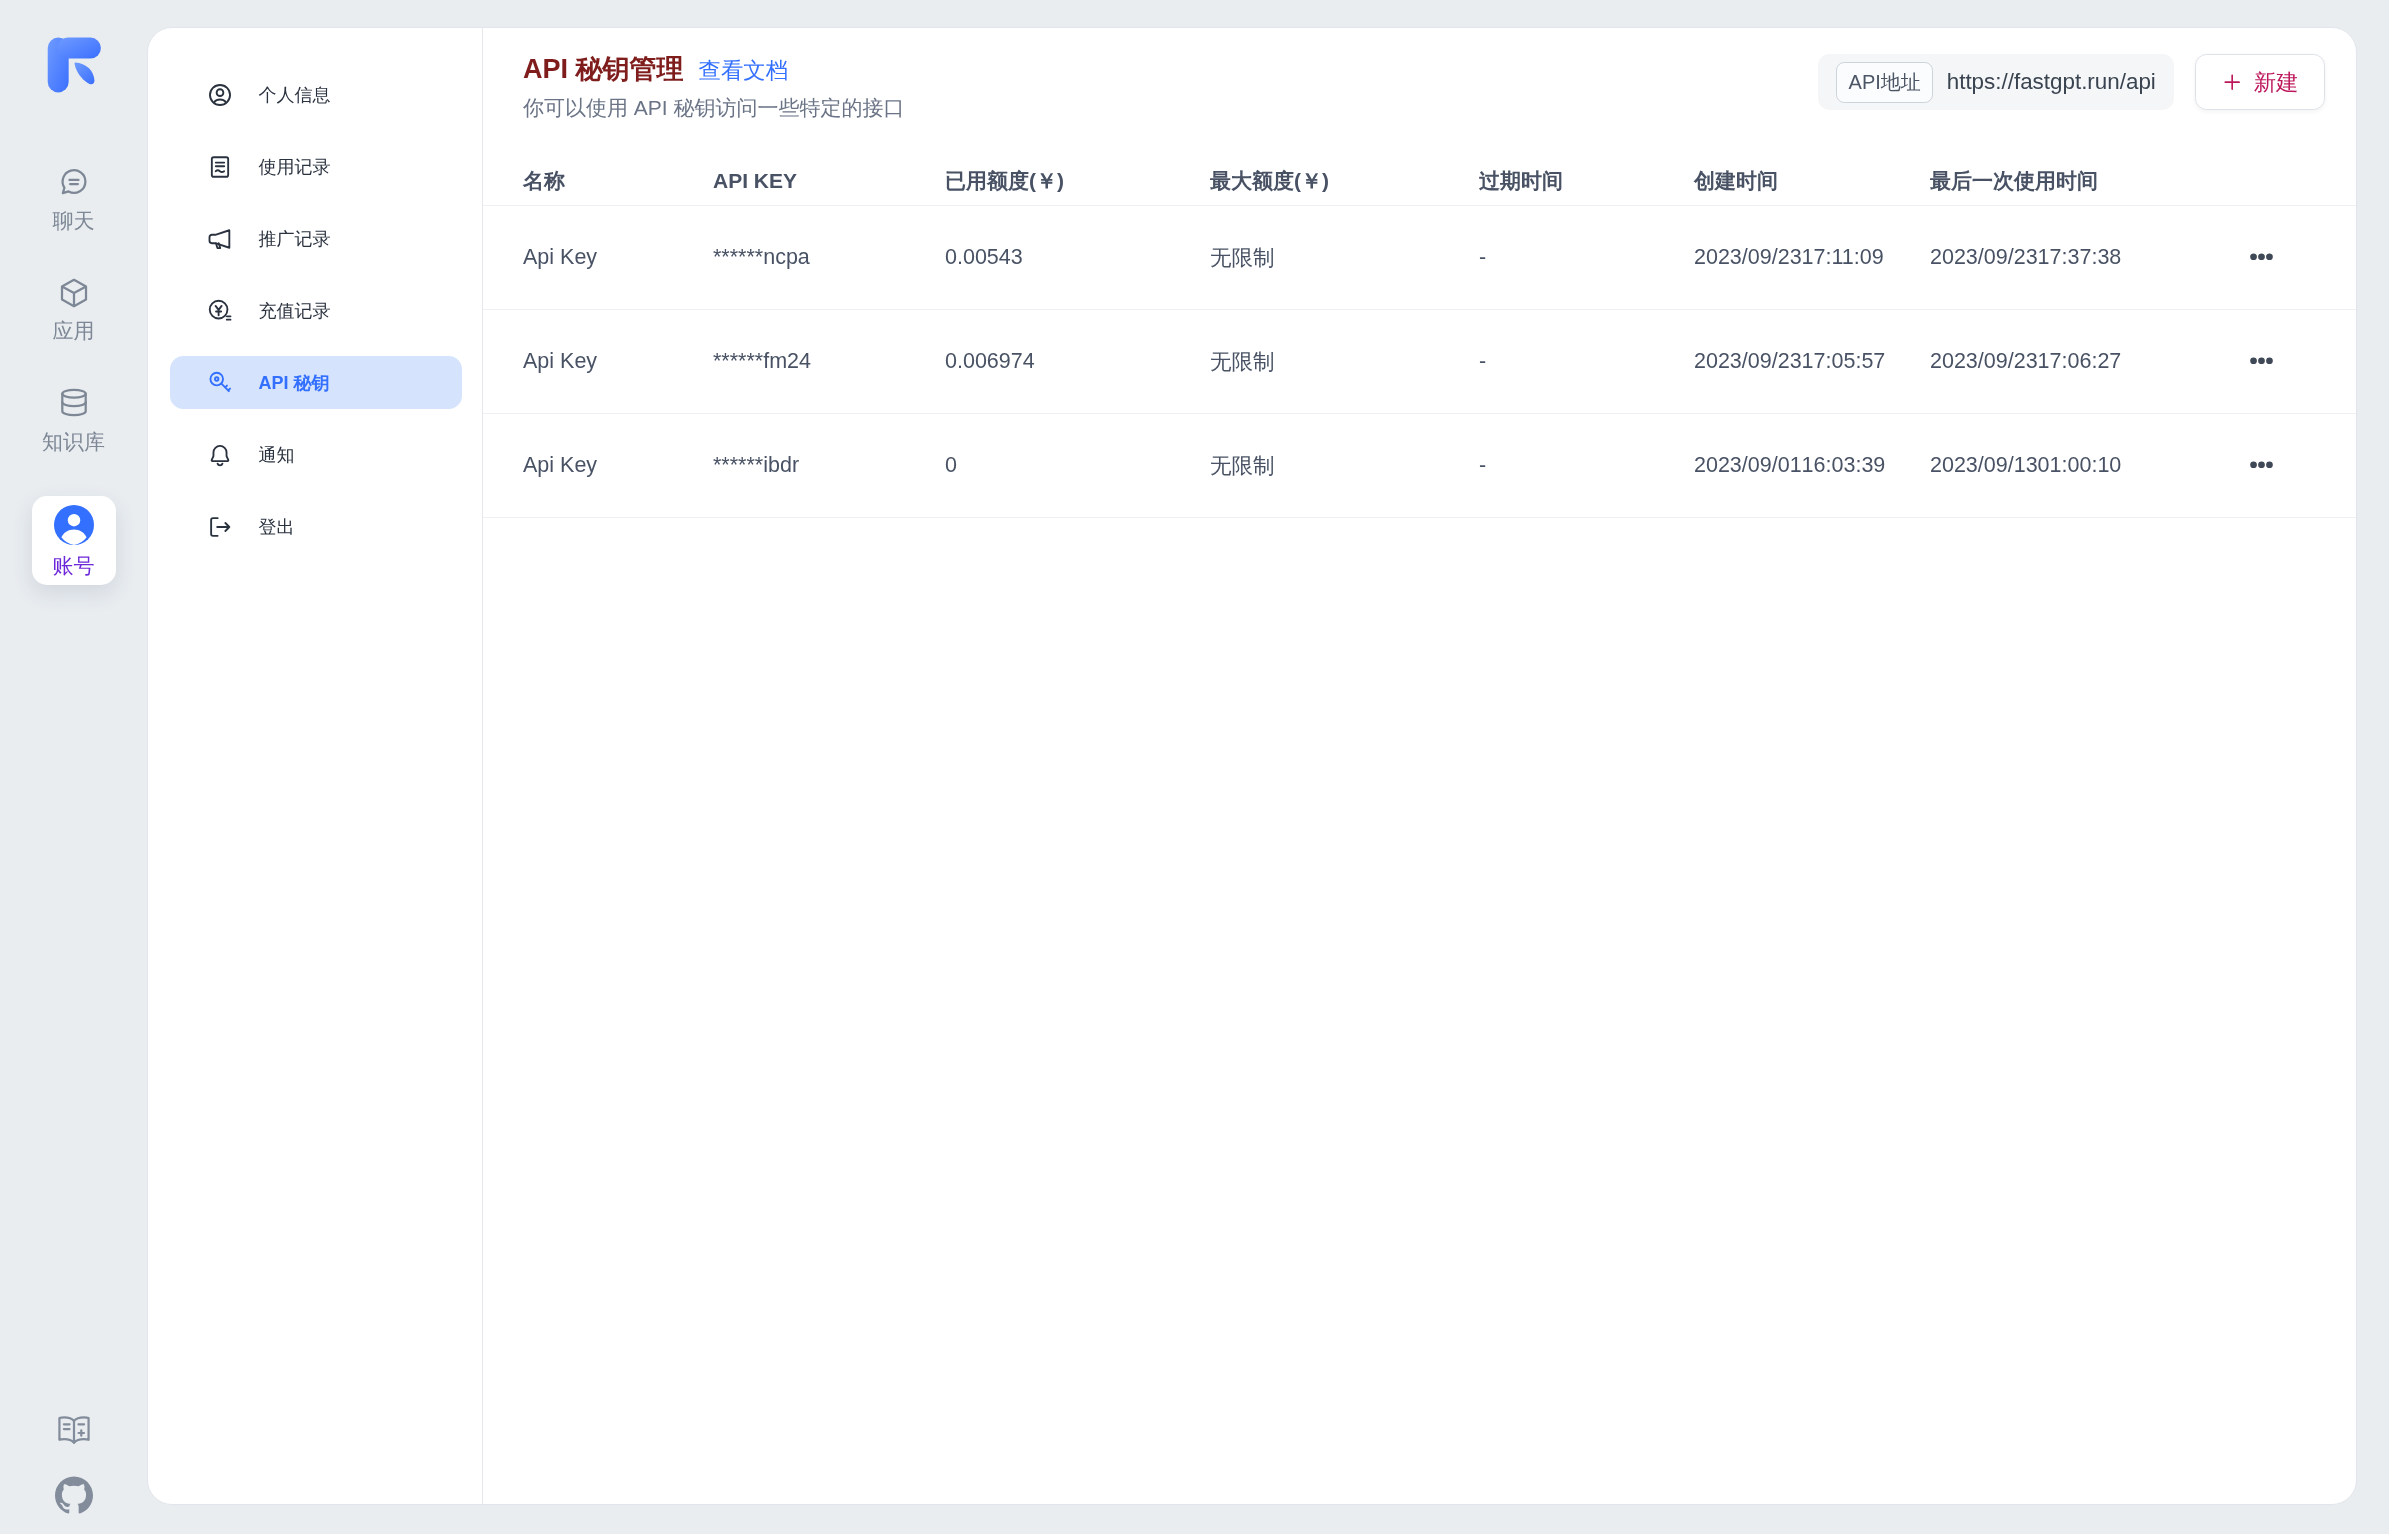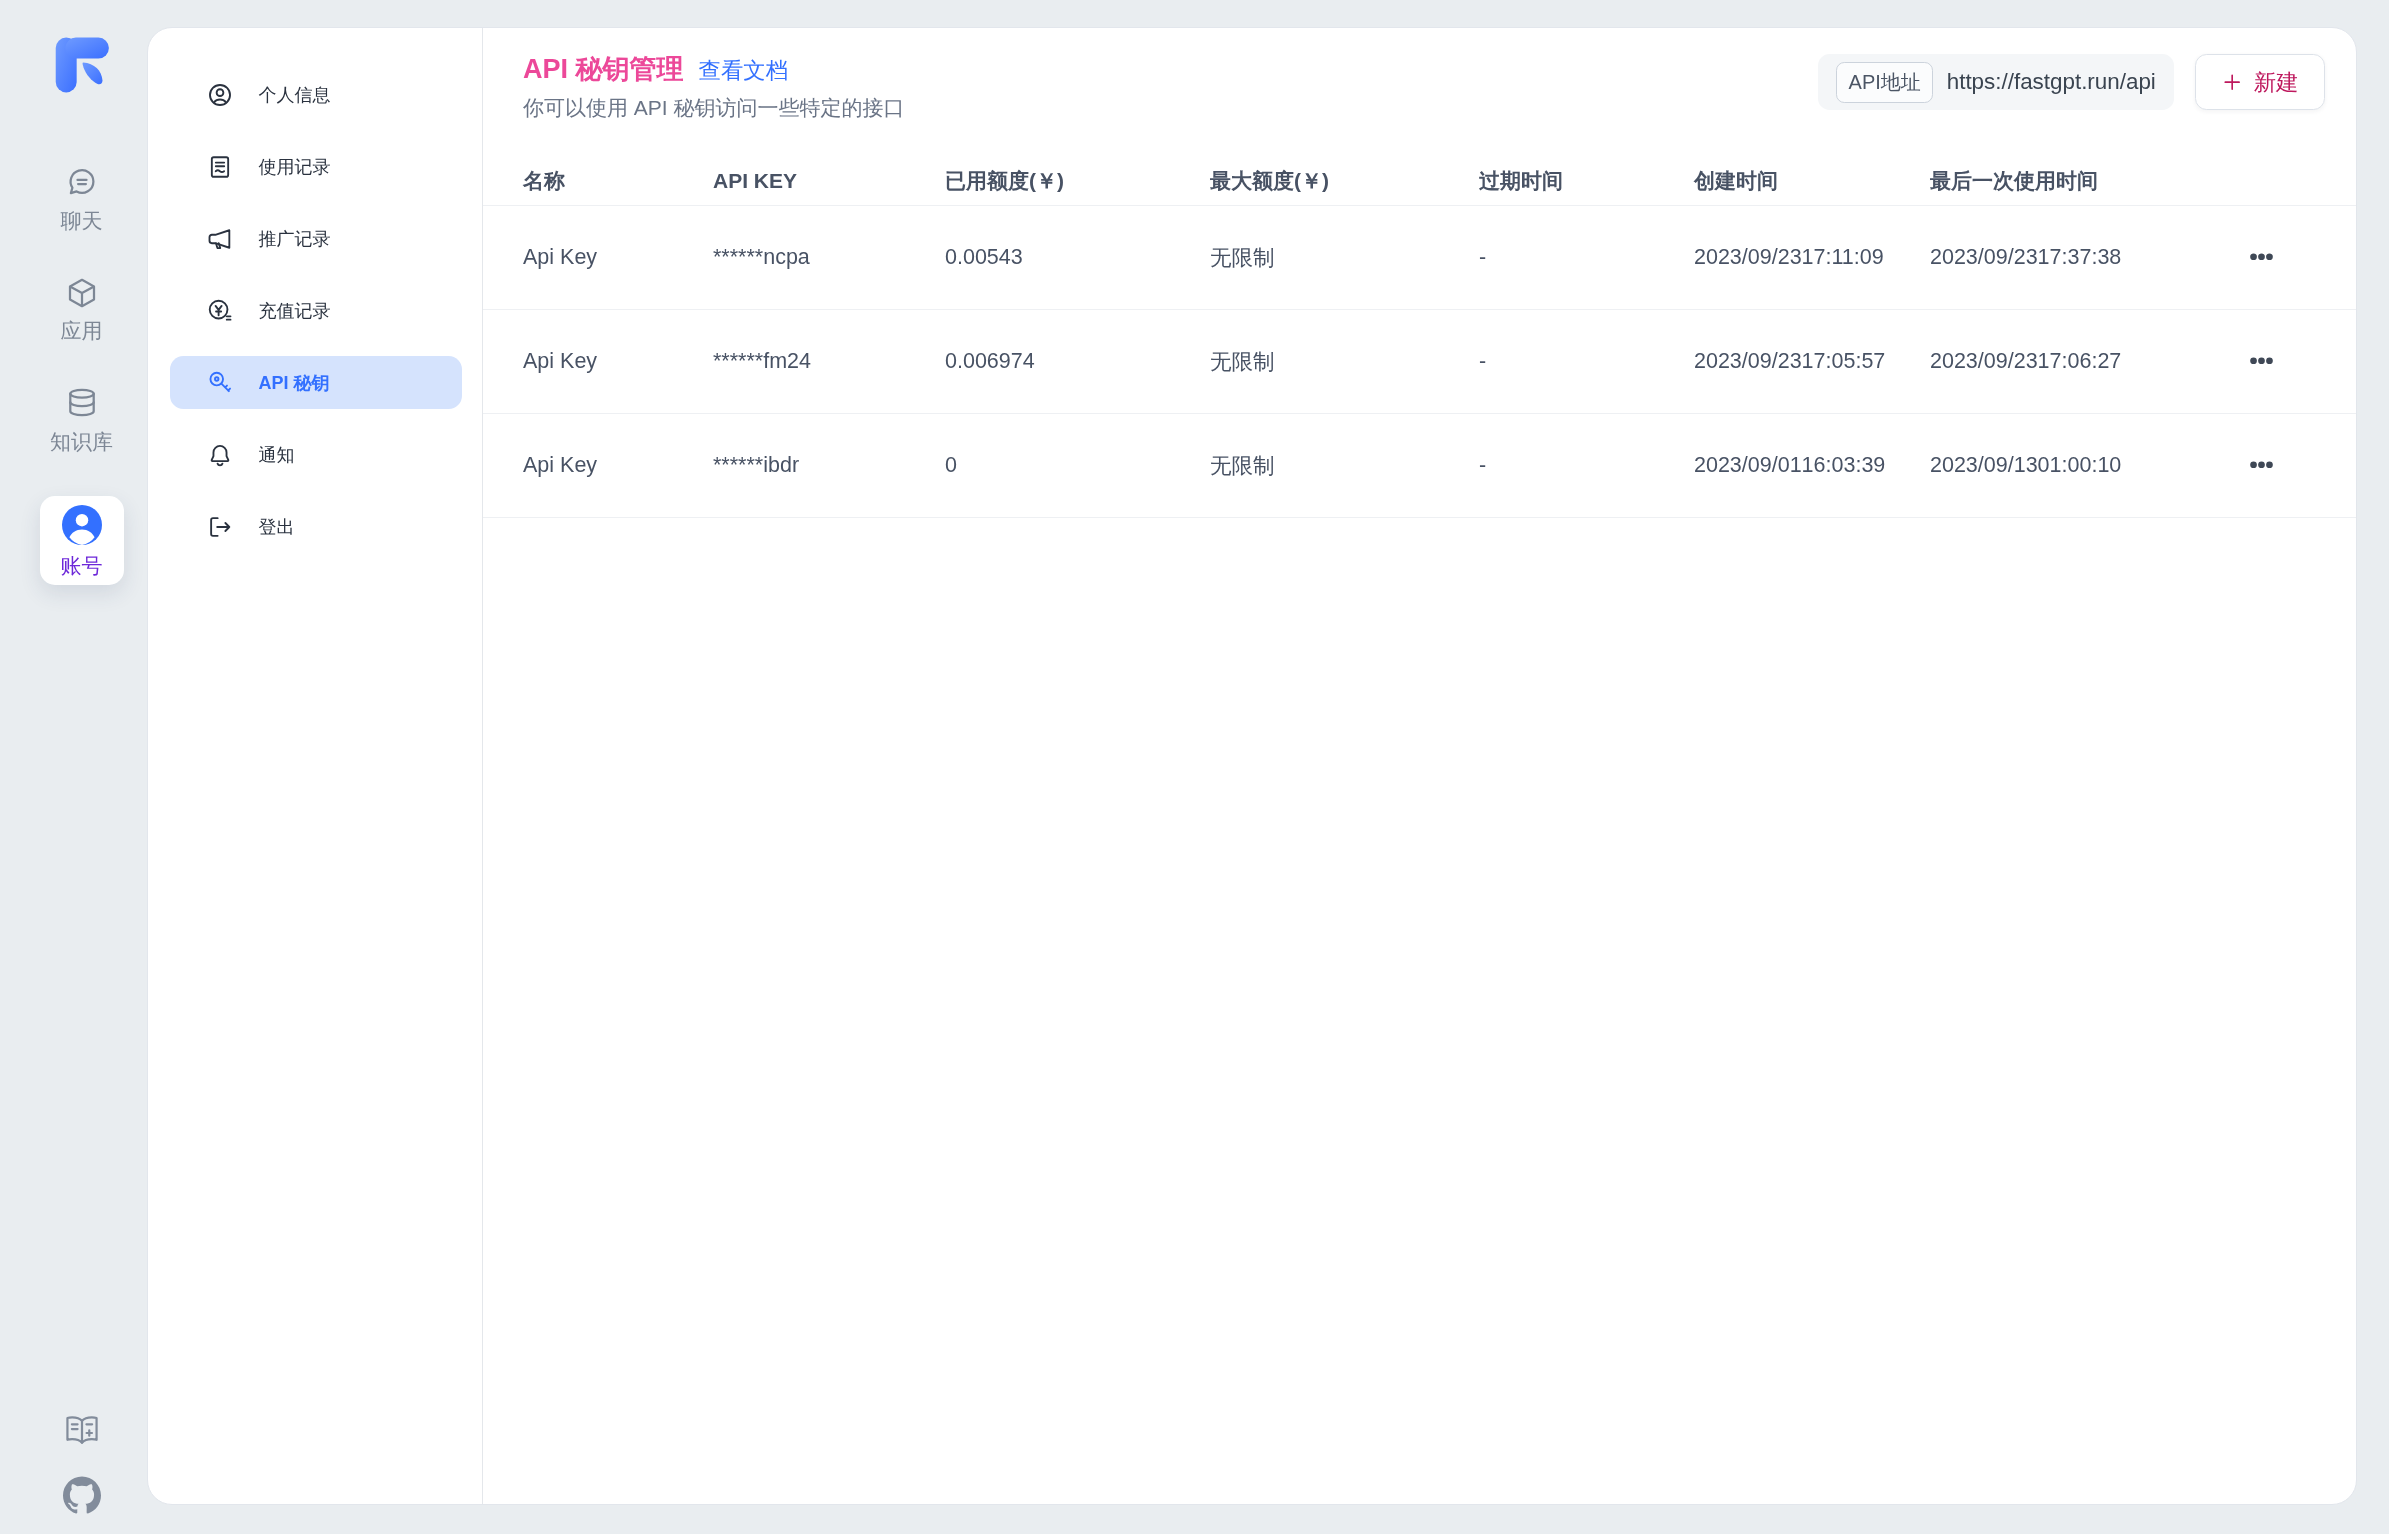--- a/index.html
+++ b/index.html
@@ -1,20 +1,20 @@
 <!DOCTYPE html>
 <html style="font-size:13.3px"><head>
 <meta charset="utf-8">
 <style>
   * { box-sizing: border-box; margin: 0; padding: 0; }
   html,body { background:#e9edf0; font-family:"Liberation Sans","DejaVu Sans",sans-serif; }
   .app { position:relative; width:2389px; height:1535px; overflow:hidden; }
 
   
-  .rail { position:absolute; left:8px; top:0; width:147px; height:100%;
+  .rail { position:absolute; left:0; top:0; width:147px; height:100%;
           display:flex; flex-direction:column; align-items:center; }
   .logo { margin-top:36px; width:55px; height:58px; cursor:pointer; }
   .rail-nav { margin-top:70px; display:flex; flex-direction:column; align-items:center; }
   .rail-item { display:flex; flex-direction:column; align-items:center; gap:6.6px;
                margin-bottom:40px; color:#7d8795; cursor:pointer; width:106px; }
   .rail-item .glyph { width:36px; height:36px; }
   .rail-label { font-size:21px; }
   .rail-item.account { background:#fff; border-radius:15px; width:84px; height:89px;
                justify-content:center; gap:3.3px; margin-bottom:0; color:#6d28d9;
                box-shadow:0 8.3px 21.5px rgba(40,60,100,.12); }
@@ -35,21 +35,21 @@
                gap:25px; padding-left:36px; margin-bottom:19px; cursor:pointer;
                color:#2a323f; font-size:18px; font-weight:500; }
   .menu-item .glyph { width:28px; height:28px; flex-shrink:0; }
   .menu-item.active { background:#d5e3fd; color:#3370ff; font-weight:700; }
 
   
   .content { flex:1; padding-top:23px; display:flex; flex-direction:column; min-width:0; }
   .content-header { display:flex; justify-content:space-between; align-items:flex-start;
                     padding:0 31.5px 0 40px; }
   .title-row { display:flex; align-items:baseline; gap:15px; }
-  .page-title { font-size:27px; line-height:36px; color:#ec4899; font-weight:700; }
+  .page-title { font-size:27px; line-height:36px; color:#7f1d1d; font-weight:700; }
   .doc-link { font-size:22.4px; color:#3370ff; cursor:pointer; font-weight:500; }
   .subtitle { margin-top:6.6px; font-size:21px; color:#6a7486; }
 
   .header-actions { display:flex; align-items:center; gap:21.5px; margin-top:3.3px; }
   .api-addr { height:56px; background:#f4f6f8; border-radius:11.6px; display:flex;
               align-items:center; gap:13.3px; padding:0 18px; cursor:pointer; }
   .api-badge { border:0.8px solid #ccd3dc; border-radius:8.3px; padding:5.8px 11.6px;
                font-size:20px; color:#4b5565; background:rgba(255,255,255,.65); }
   .api-url { font-size:22.4px; color:#3a4450; }
   .new-btn { height:56px; background:#fff; border:0.8px solid #dde2e9; border-radius:11.6px;

